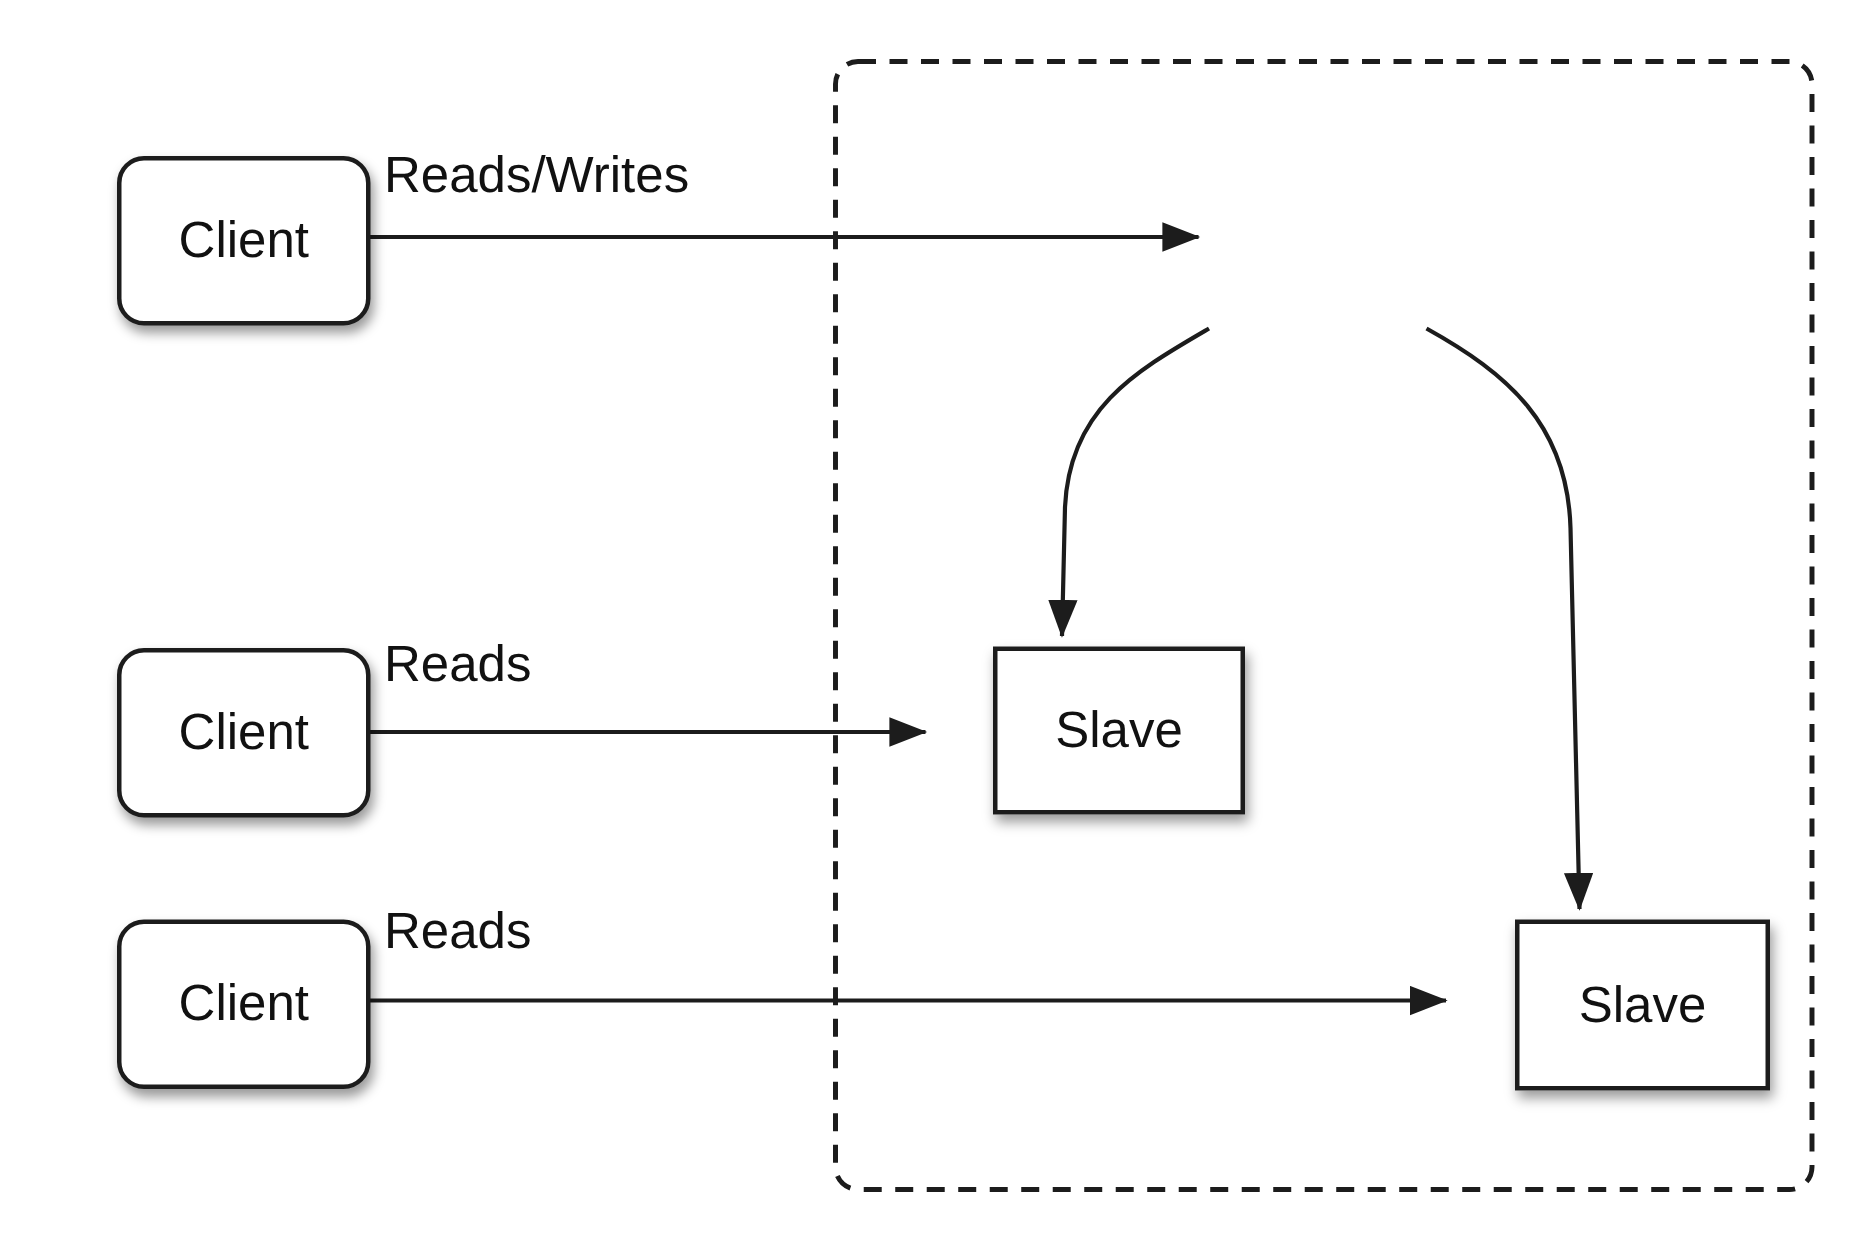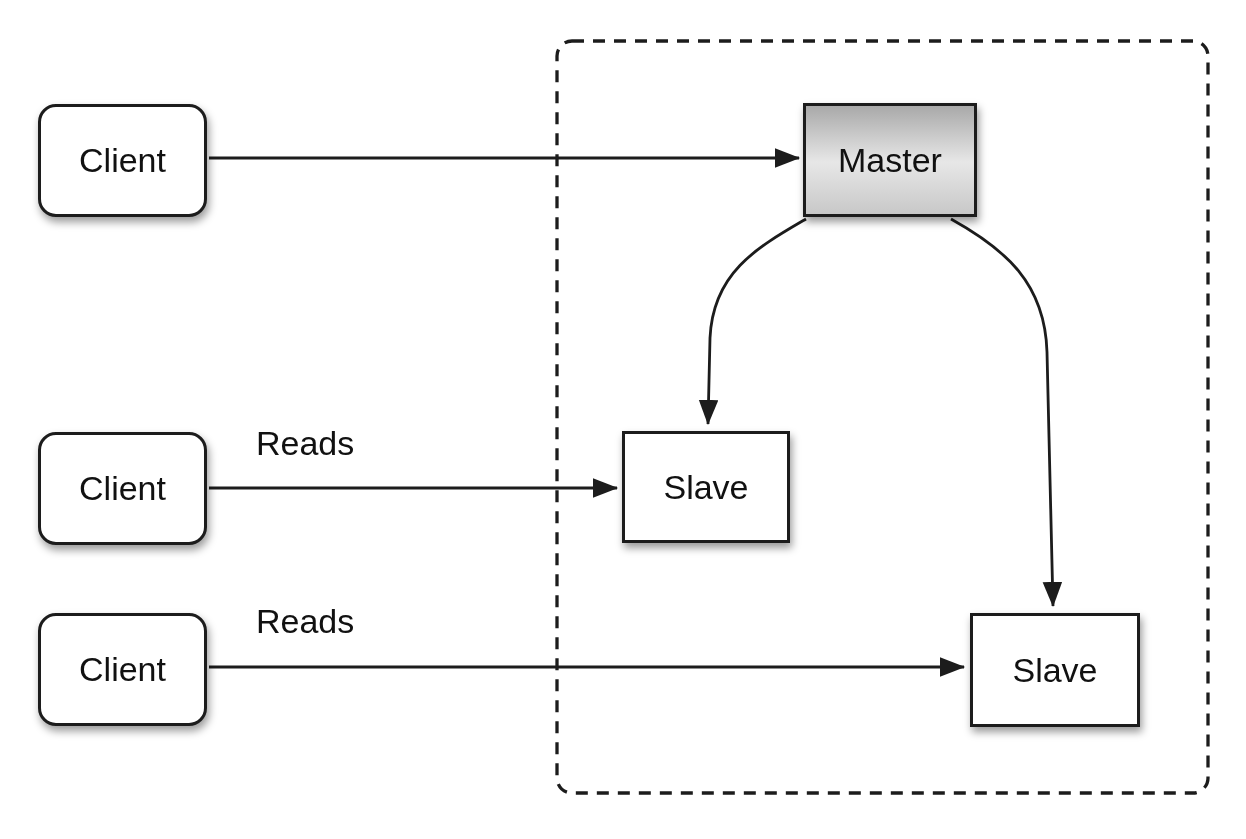--- a/index.html
+++ b/index.html
@@ -20,20 +20,21 @@
     position: absolute;
     display: flex;
     align-items: center;
     justify-content: center;
     background: #ffffff;
     border: 3px solid #1c1c1c;
     color: #111111;
     font-size: 34px;
     box-shadow: 2px 5px 8px rgba(0,0,0,0.40);
     box-sizing: border-box;
+    margin-left: 40px;
   }
   .node.client {
     left: 38px;
     width: 169px;
     height: 113px;
     border-radius: 18px;
     border-width: 3.5px;
   }
   #client1 { top: 104px; }
   #client2 { top: 432px; }
@@ -92,31 +93,29 @@
   </div>
 
   <div class="node client" id="client2">
     <span>Client</span>
   </div>
 
   <div class="node client" id="client3">
     <span>Client</span>
   </div>
 
-  <div class="node" id="master">
-    <span>Master</span>
-  </div>
 
   <div class="node" id="slave1">
     <span>Slave</span>
   </div>
 
   <div class="node" id="slave2">
     <span>Slave</span>
   </div>
 
+  <div class="edge-label" id="label-reads-writes">Reads/Writes</div>
 
   <div class="edge-label" id="label-reads-2">Reads</div>
 
   <div class="edge-label" id="label-reads-3">Reads</div>
 
 
 </div>
 
 </body></html>

